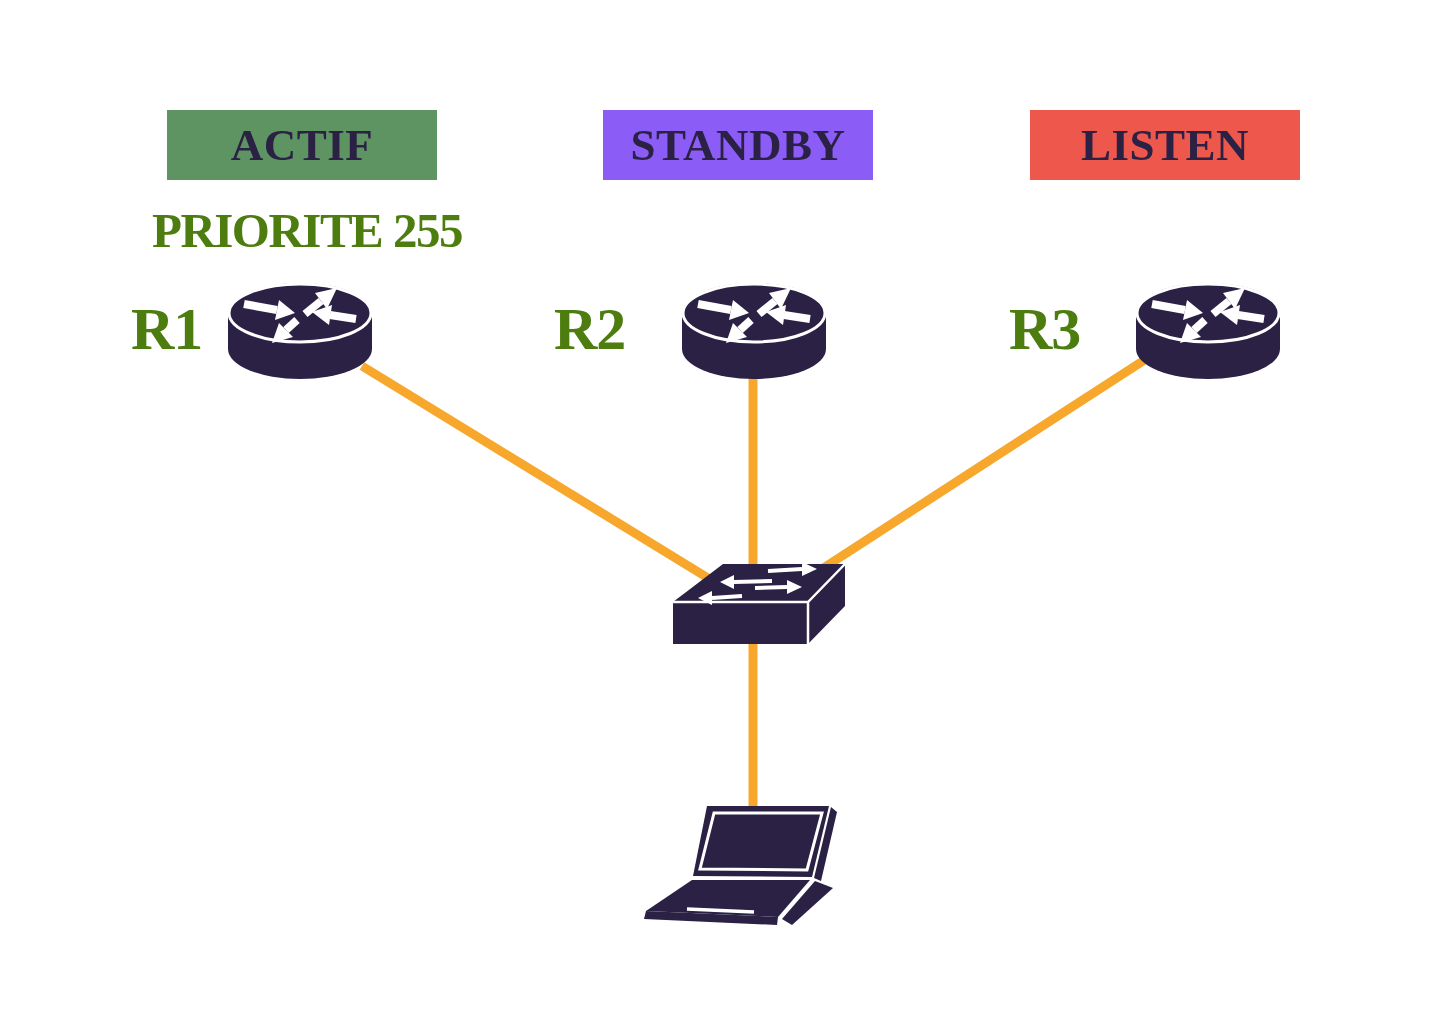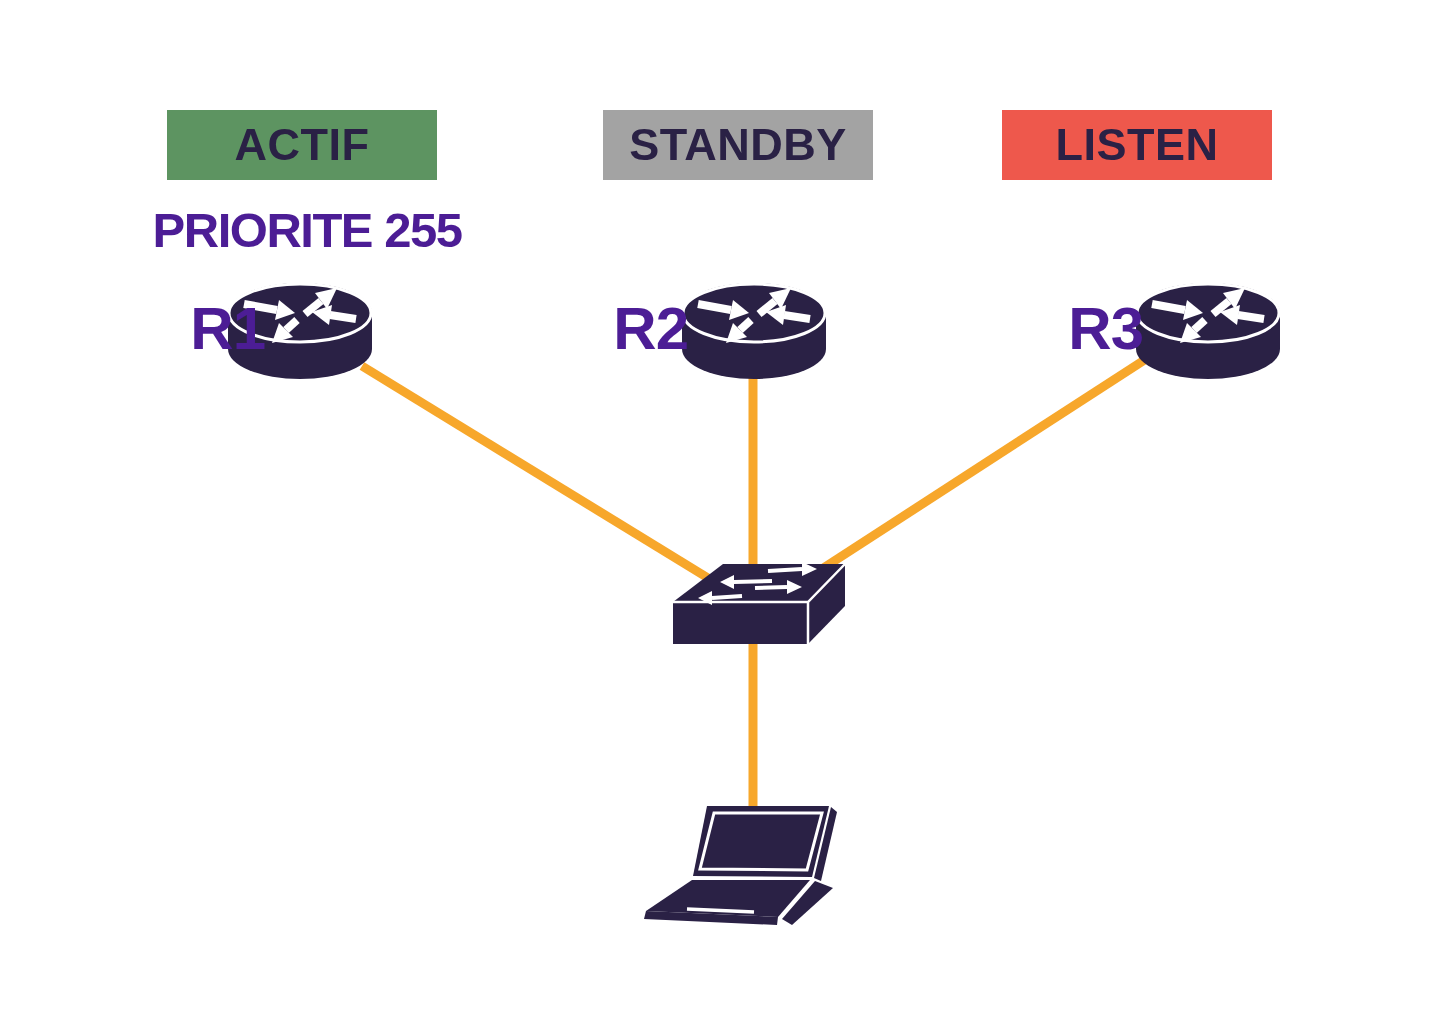--- a/index.html
+++ b/index.html
@@ -1,38 +1,38 @@
 <!DOCTYPE html>
 <html><head>
 <meta charset="utf-8">
 <style>
   html,body{margin:0;padding:0;background:#ffffff;}
   .canvas{
     position:relative;
     width:1448px;height:1034px;
     background:#ffffff;
-    font-family:Liberation Sans, sans-serif;
+    font-family:Liberation Serif, serif;
     overflow:hidden;
   }
   .links-layer{position:absolute;left:0;top:0;z-index:1;}
   .icon{position:absolute;z-index:2;}
-  .label{position:absolute;z-index:3;color:#4c1d95;font-weight:bold;}
+  .label{position:absolute;z-index:3;color:#4d7c0f;font-weight:bold;}
   .badge{
     position:absolute;z-index:3;top:110px;width:270px;height:70px;
     display:flex;align-items:center;justify-content:center;
     font-size:45px;font-weight:bold;color:#2a2145;letter-spacing:0.5px;
   }
   .badge.actif{left:167px;background:#5d9461;}
-  .badge.standby{left:603px;background:#a3a3a3;}
-  .badge.listen{left:1002px;background:#ee584c;}
+  .badge.standby{left:603px;background:#8b5cf6;}
+  .badge.listen{left:1030px;background:#ee584c;}
   .priority{top:202px;width:340px;text-align:center;font-size:49px;letter-spacing:-1.5px;}
   .priority.c1{left:137px;}
   .priority.c2{left:579px;}
   .priority.c3{left:999px;}
-  .router-label{top:301px;width:90px;text-align:right;font-size:60px;line-height:56px;letter-spacing:-1px;margin-left:44px;}
+  .router-label{top:301px;width:90px;text-align:left;font-size:60px;line-height:56px;letter-spacing:-1px;}
   .router-label.c1{left:131px;}
   .router-label.c2{left:554px;}
   .router-label.c3{left:1009px;}
   .router{width:146px;height:100px;}
   .router.c1{left:227px;top:281px;}
   .router.c2{left:681px;top:281px;}
   .router.c3{left:1135px;top:281px;}
   .switch{left:672px;top:562px;width:176px;height:84px;}
   .laptop{left:638px;top:804px;width:200px;height:122px;}
   .defs-holder{position:absolute;width:0;height:0;overflow:hidden;}

